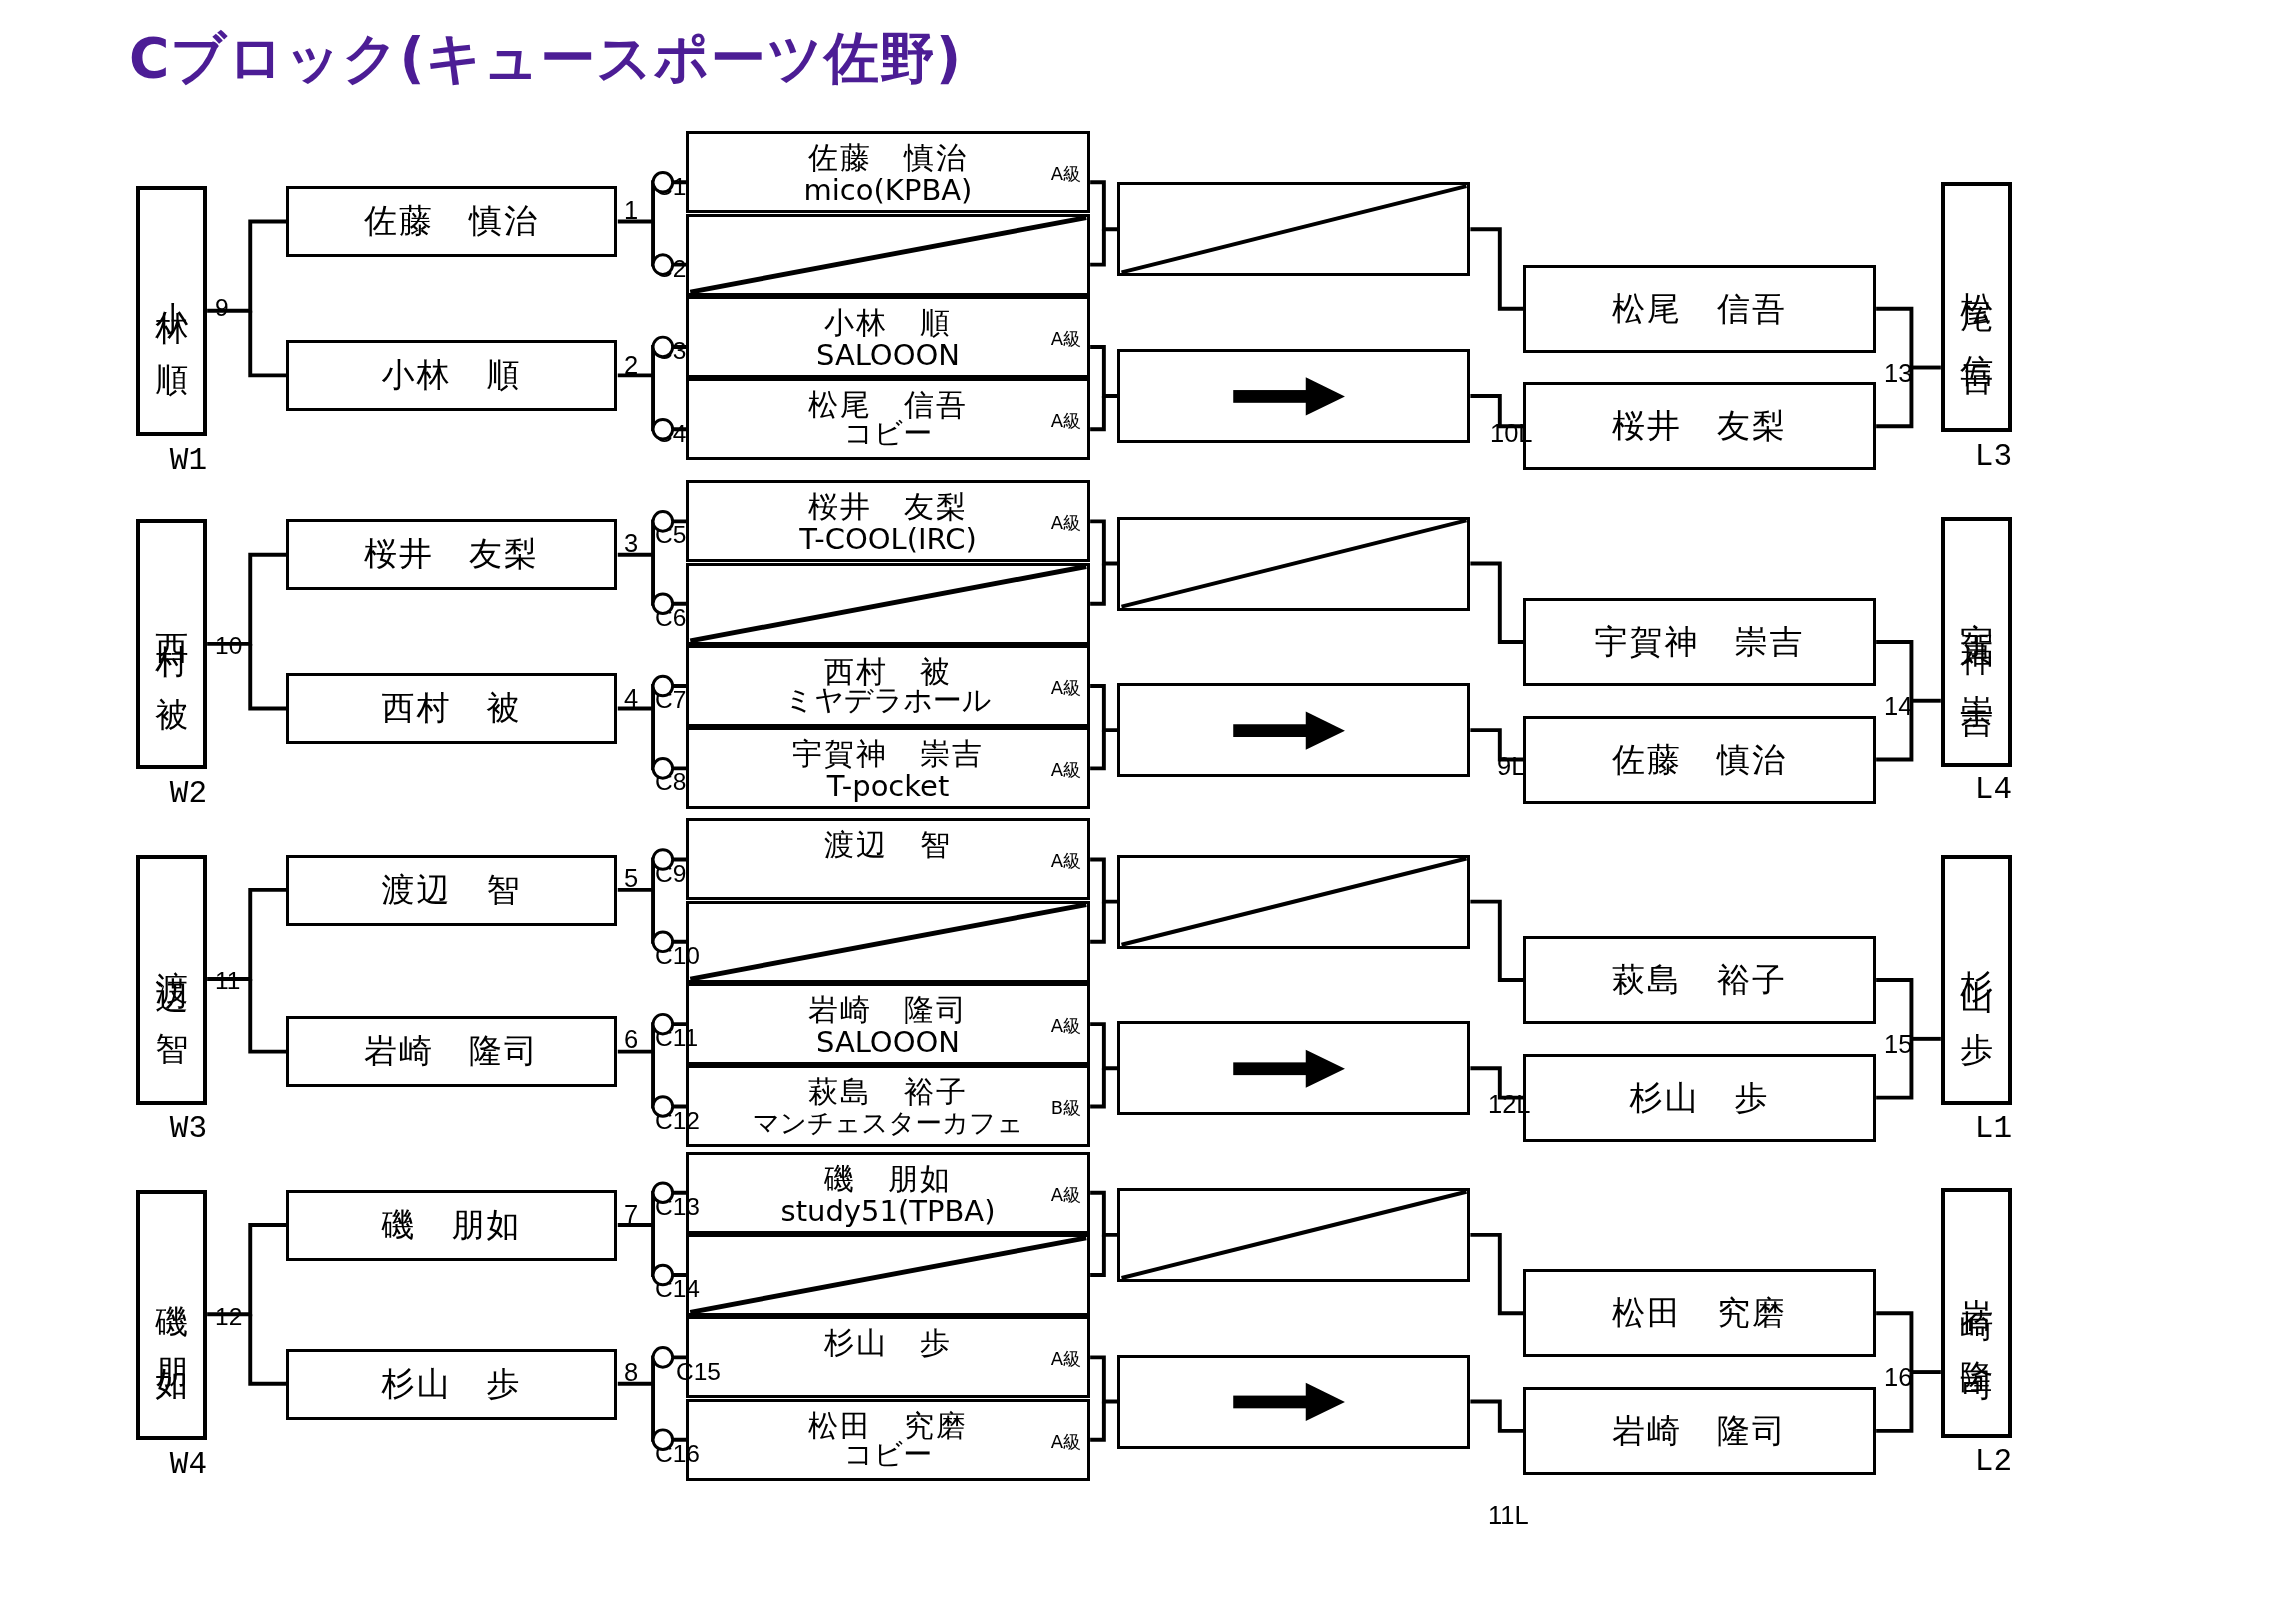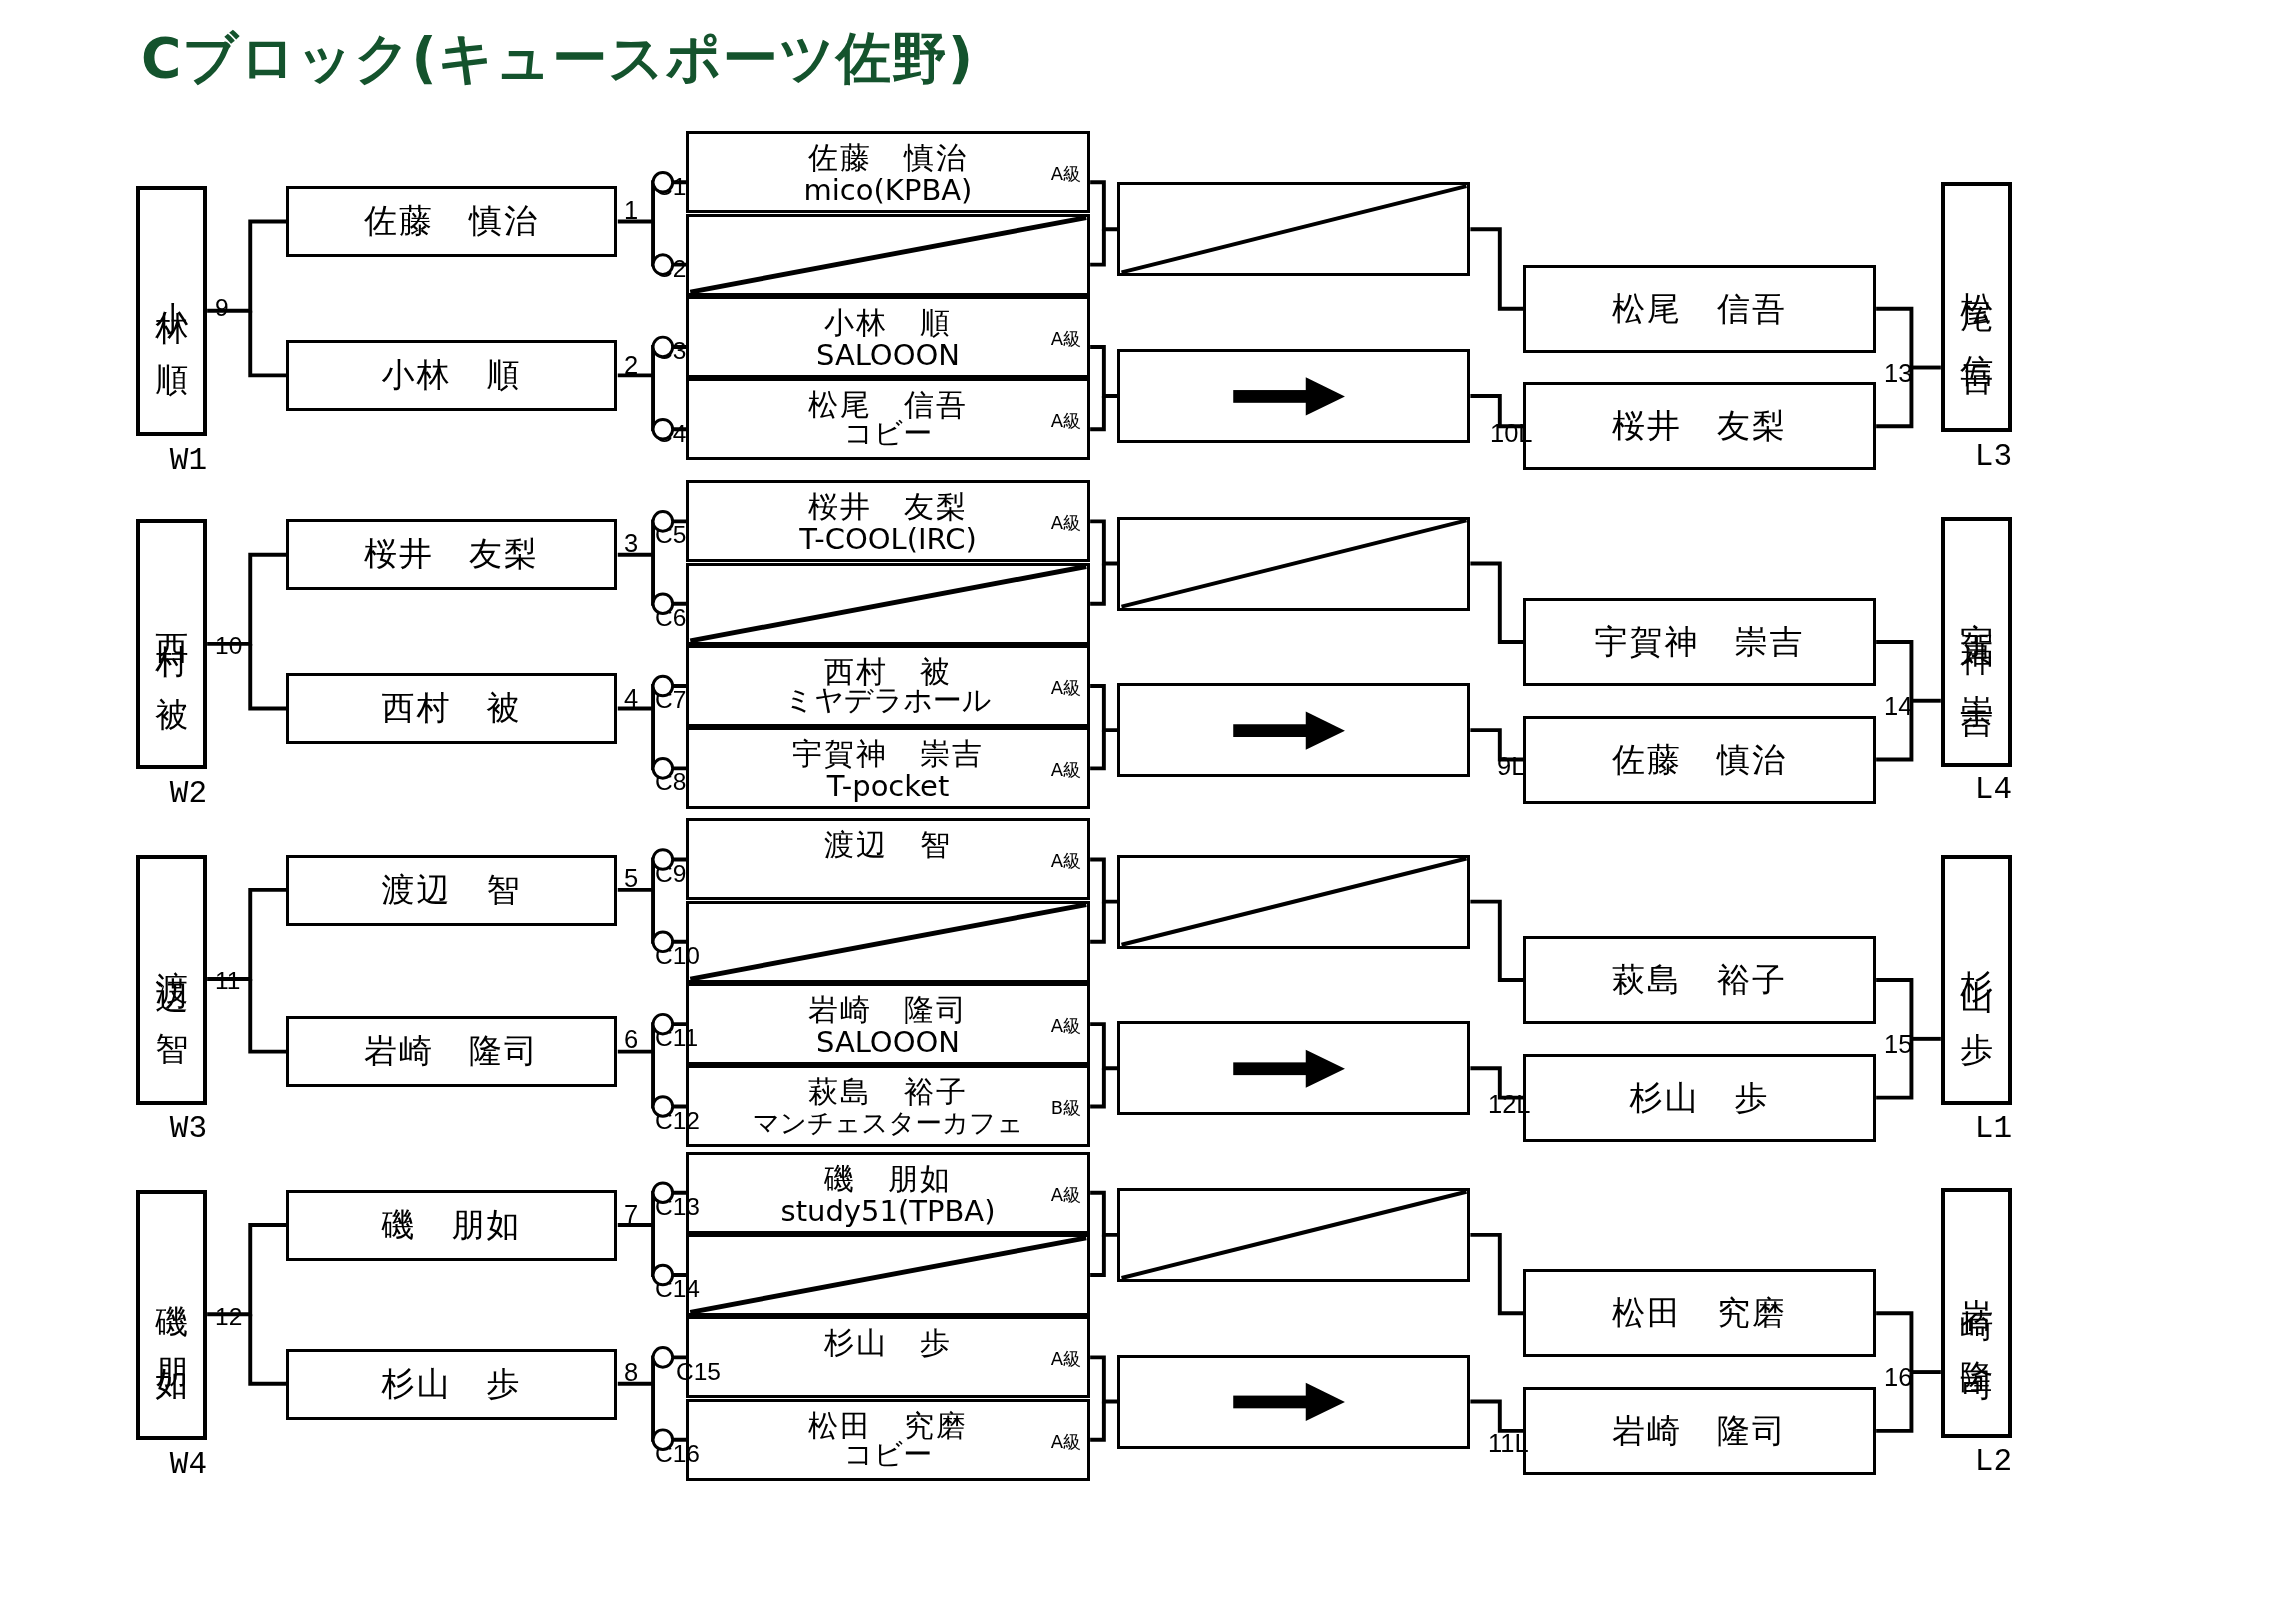--- a/index.html
+++ b/index.html
@@ -48,21 +48,21 @@
   .wlbl{position:absolute;font-size:31px;white-space:nowrap;text-align:right;
        font-family:Liberation Mono, monospace;}
 
   svg.ov{position:absolute;left:0;top:0;width:2293px;height:1621px;pointer-events:none;}
 </style>
 </head>
 <body>
 
 <div id="stage">
 
-  <div class="title" style="color: #14532d; margin-left: 12px;">Cブロック(キュースポーツ佐野)</div>
+  <div class="title" style="color: #4c1d95;">Cブロック(キュースポーツ佐野)</div>
 
   <div class="vbox" style="left:136px;top:186px;width:71px;height:250px;">
     <span class="vtext">小林　順</span>
   </div>
   <div class="wlbl" style="left:136px;top:443px;width:71px;">W1</div>
   <div class="seednum" style="left:215px;top:294px;">9</div>
 
   <div class="bx" style="left:286px;top:186px;width:331px;height:71px;">
     <span class="hname">佐藤　慎治</span>
   </div>
@@ -252,21 +252,21 @@
 
   <div class="bx" style="left:1117px;top:1188px;width:353px;height:94px;"></div>
   <div class="bx" style="left:1117px;top:1355px;width:353px;height:94px;"></div>
 
   <div class="bx" style="left:1523px;top:1269px;width:353px;height:88px;">
     <span class="hname">松田　究磨</span>
   </div>
   <div class="bx" style="left:1523px;top:1387px;width:353px;height:88px;">
     <span class="hname">岩崎　隆司</span>
   </div>
-  <div class="num" style="left:1488px;top:1429px;text-align:center;">11L</div>
+  <div class="num" style="left:1488px;top:1501px;text-align:center;">11L</div>
   <div class="num" style="left:1884px;top:1363px;">16</div>
 
   <div class="vbox" style="left:1941px;top:1188px;width:71px;height:250px;">
     <span class="vtext">岩崎　隆司</span>
   </div>
   <div class="wlbl" style="left:1941px;top:1444px;width:71px;">L2</div>
 
   <svg class="ov" viewBox="0 0 2339 1654">
     <g stroke="#000" stroke-width="4" fill="none">
 

